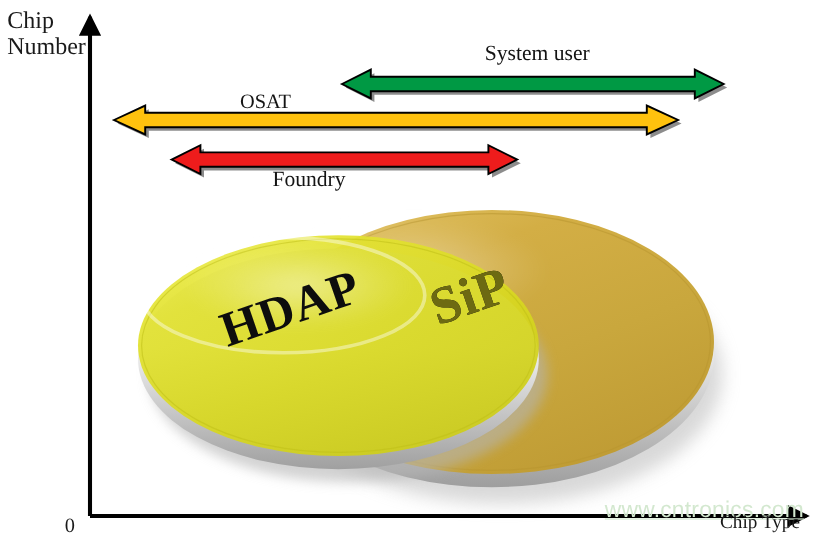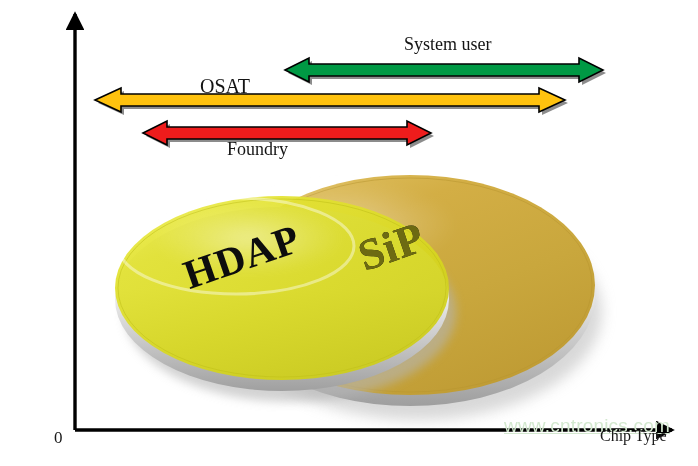--- a/index.html
+++ b/index.html
@@ -66,21 +66,21 @@
   .arrow-svg { display: block; overflow: visible; }
 
   .band-label {
     position: absolute;
     font-family: "Liberation Serif", "DejaVu Serif", serif;
     color: #141414;
     white-space: pre;
     font-size: 18px;
   }
   #label-system-user { left: 404px; top: 34px; }
-  #label-osat        { left: 200px; top: 75px;  font-size: 20px; }
+  #label-osat        { left: 200px; top: 75px;  font-size: 17px; }
   #label-foundry     { left: 227px; top: 139px; }
 
   
   #discs {
     position: absolute;
     left: 0; top: 0;
     width: 698px; height: 466px;
   }
   .disc-text {
     position: absolute;
@@ -203,20 +203,22 @@
   <svg class="axis-svg" viewBox="0 0 698 466">
     <defs>
       <marker id="axArrow" viewBox="0 0 10 10" refX="8.5" refY="5" markerWidth="5.5" markerHeight="5.5" orient="auto-start-reverse">
         <path d="M 0 0 L 10 5 L 0 10 z" fill="#000000"></path>
       </marker>
     </defs>
     <line x1="75" y1="430" x2="75" y2="14" stroke="#000000" stroke-width="3.4" marker-end="url(#axArrow)"></line>
     <line x1="75" y1="430" x2="672" y2="430" stroke="#000000" stroke-width="3.4" marker-end="url(#axArrow)"></line>
   </svg>
 
+  <div class="axis-label" id="y-axis-label">Chip
+Number</div>
   <div class="axis-label" id="origin-label">0</div>
 
   <div id="watermark">www.cntronics.com</div>
 
   <div class="axis-label" id="x-axis-label">Chip Type</div>
 
   <div class="arrow-row" style="left:282px; top:54px;">
     <svg class="arrow-svg" width="330" height="34" viewBox="0 0 330 34">
       <g transform="translate(3,2)">
         <path d="M 0,14 L 24,2 L 24,8 L 294,8 L 294,2 L 318,14 L 294,26 L 294,20 L 24,20 L 24,26 Z" fill="#000000" opacity="0.45" transform="translate(3,3)"></path>

